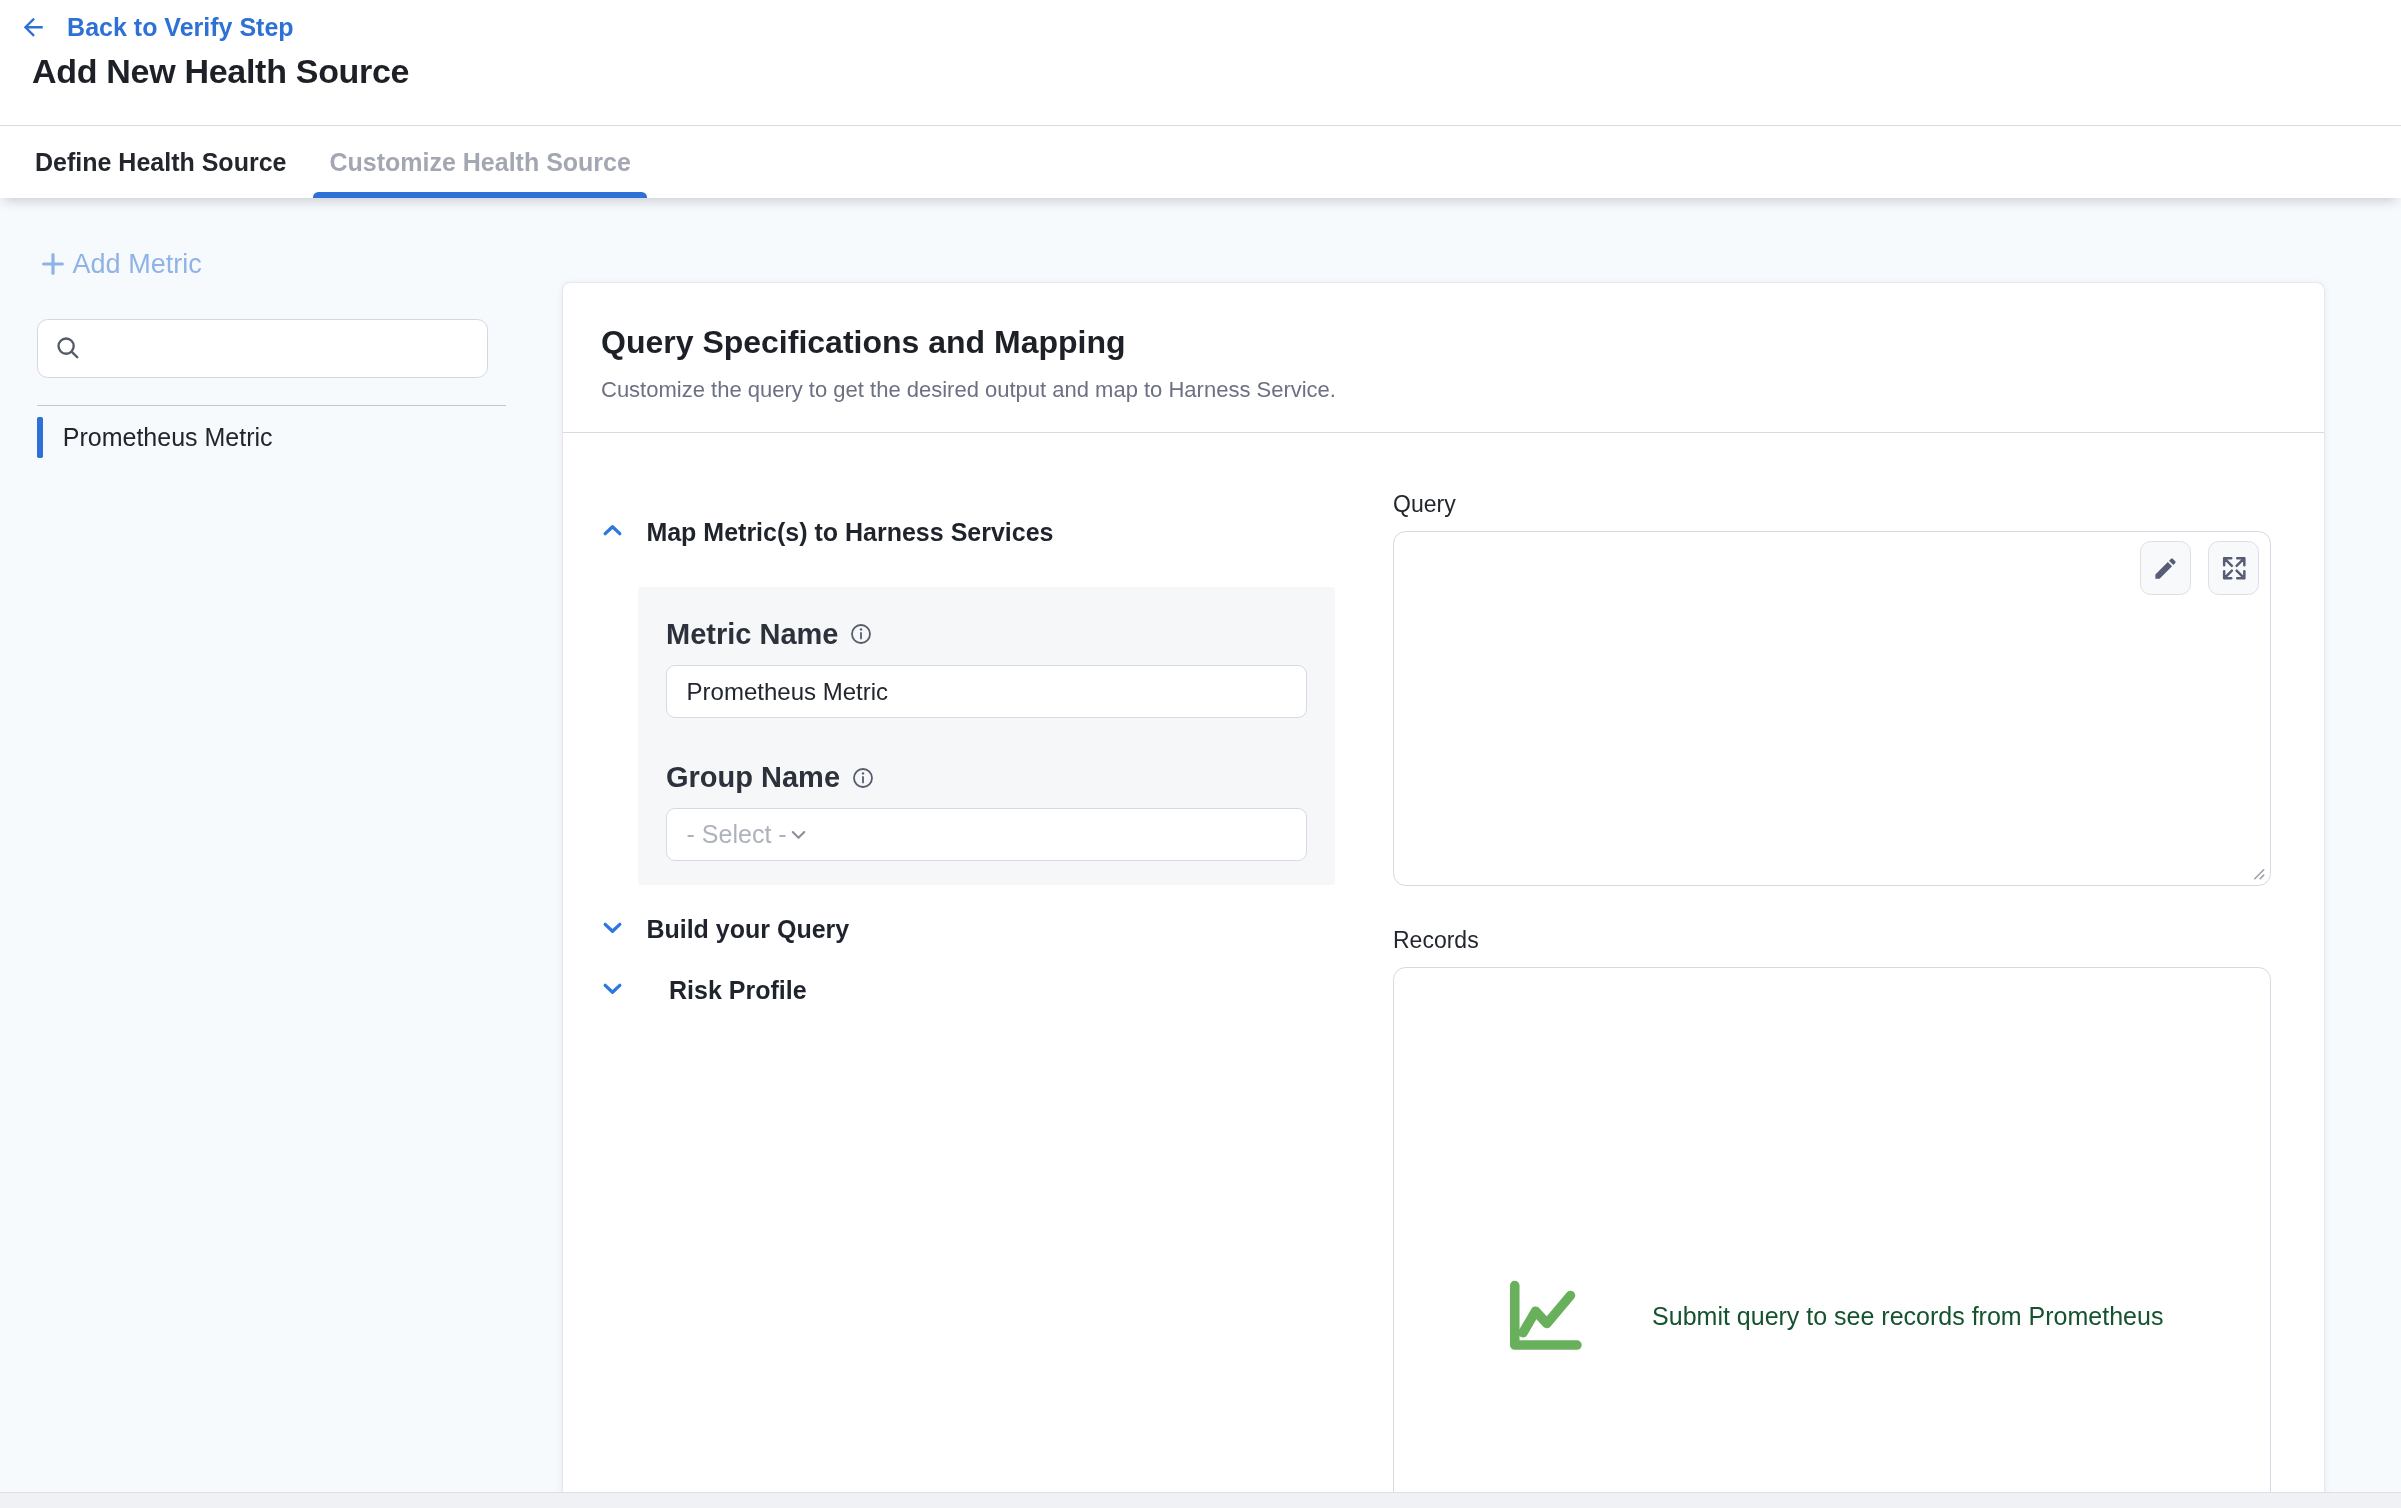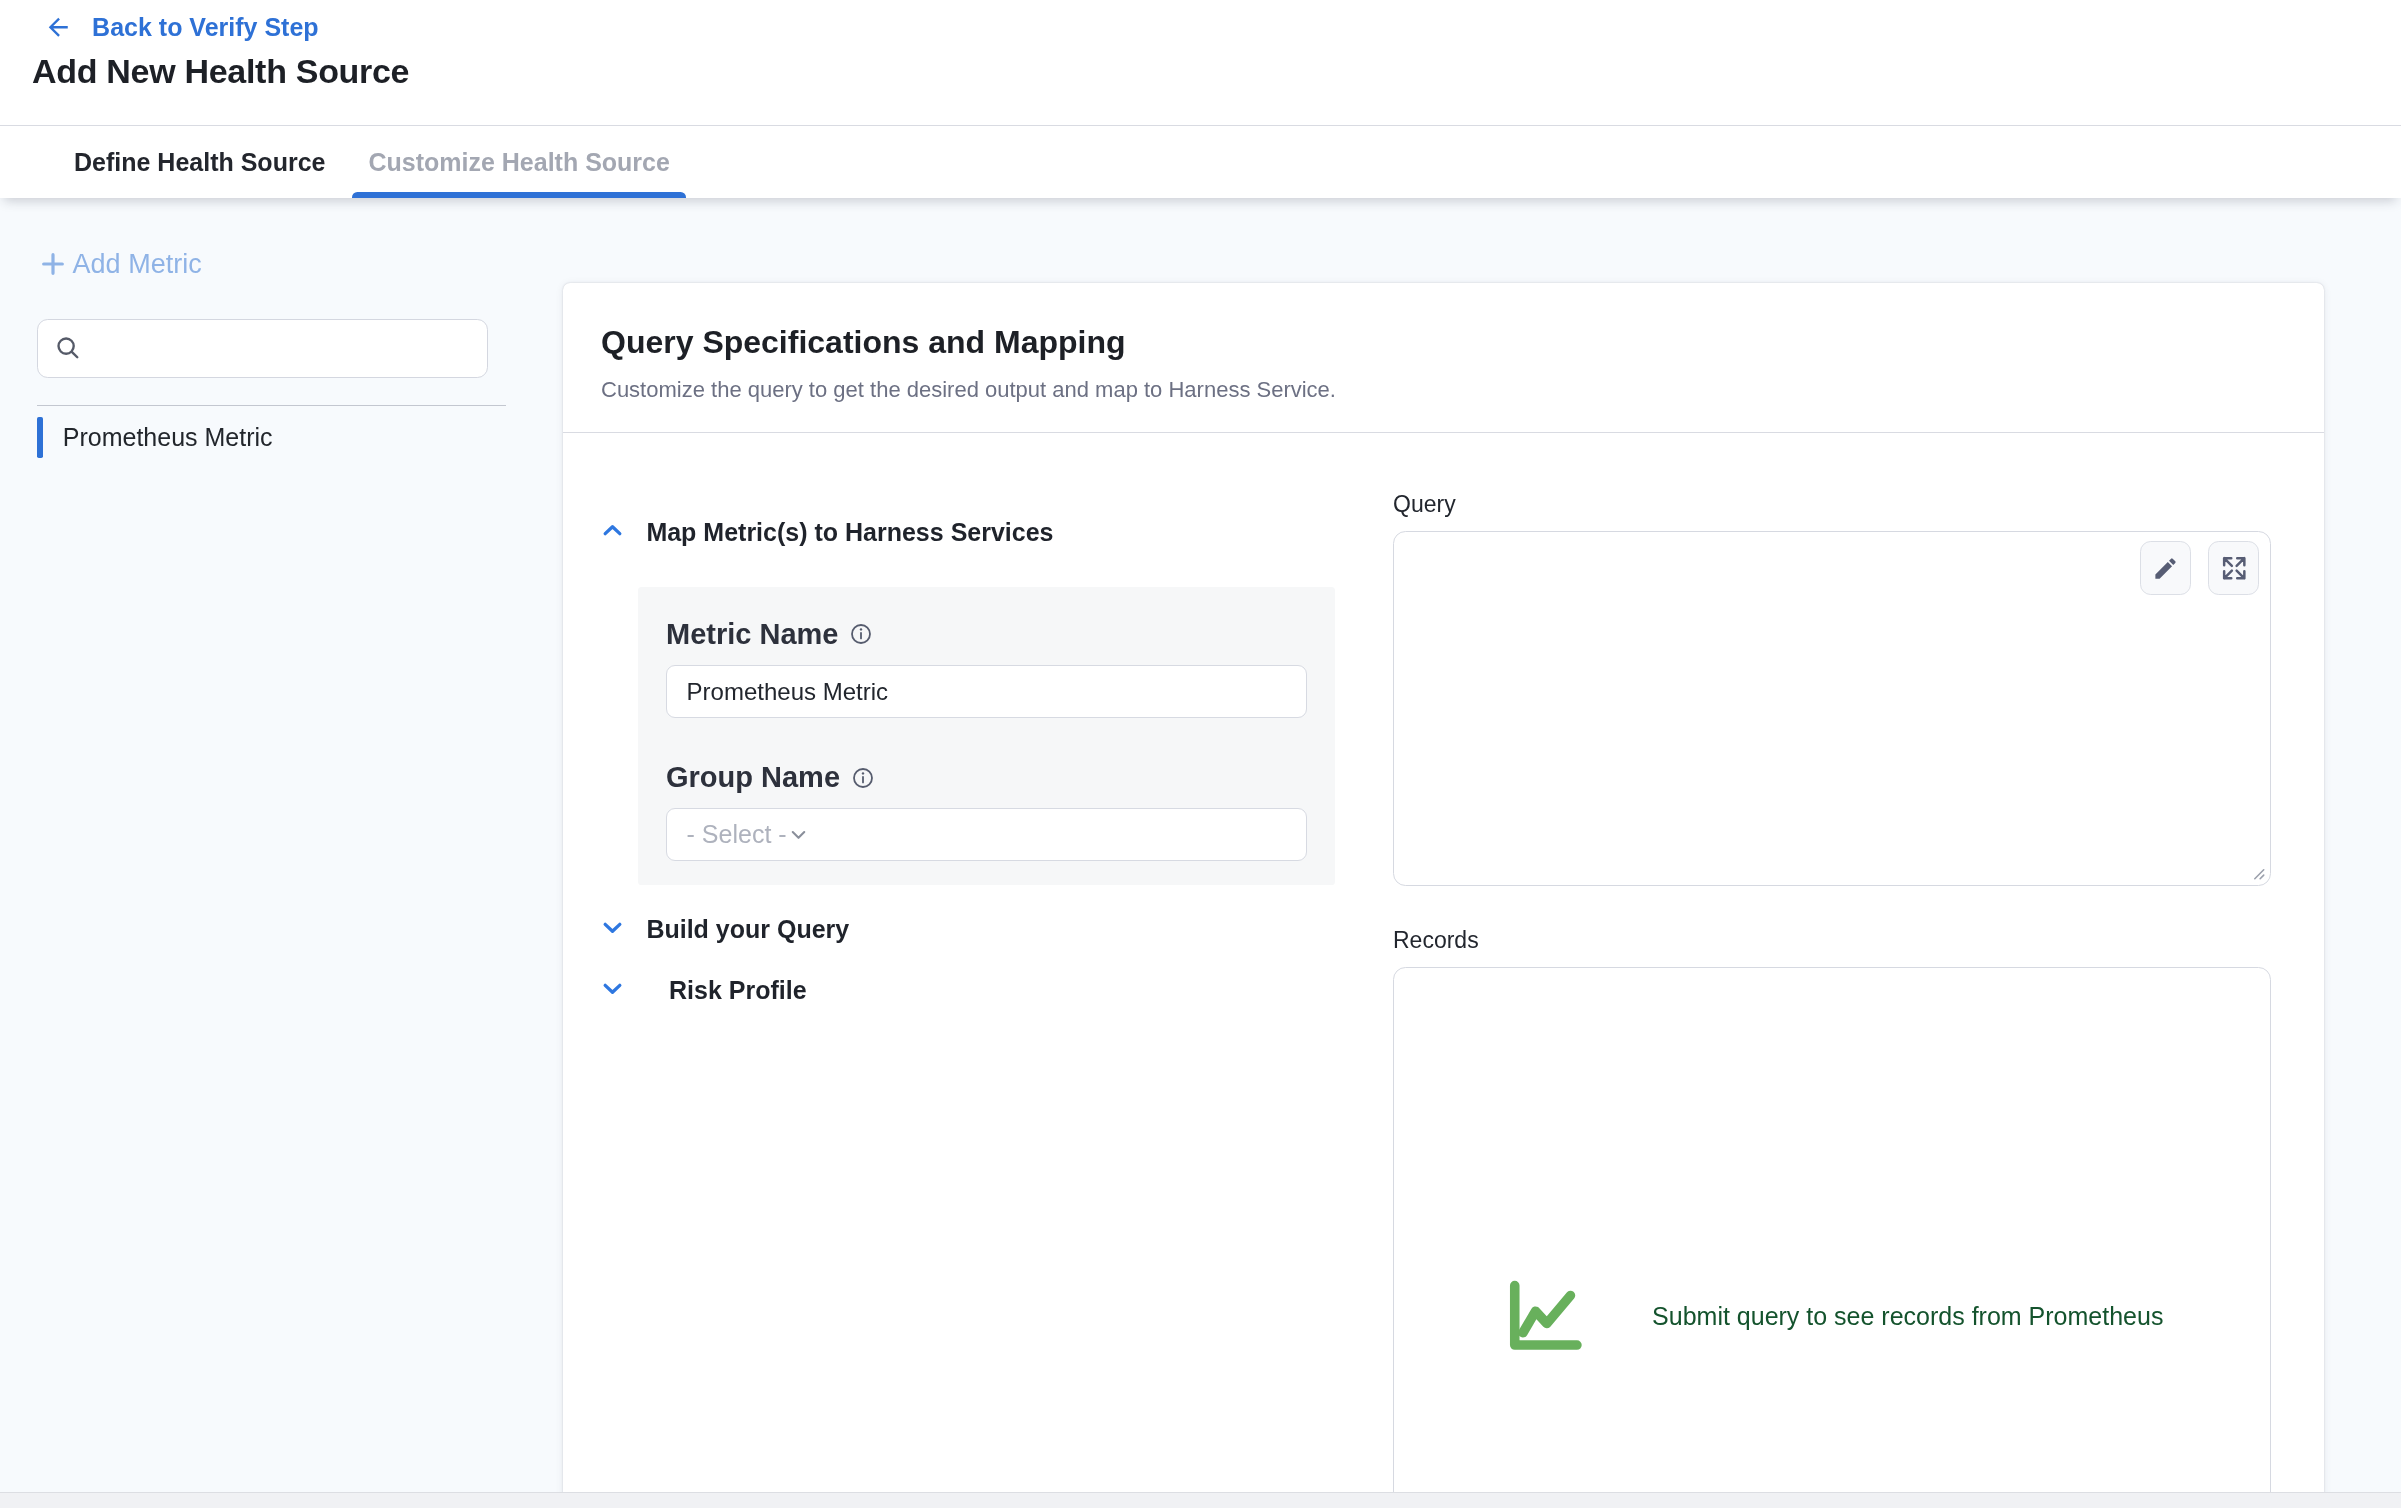--- a/index.html
+++ b/index.html
@@ -8,36 +8,36 @@
     font-family: "Liberation Sans", sans-serif;
     background: #ffffff;
     position: relative;
     color: #1d2026;
   }
   .page { position: absolute; inset: 0; }
 
   
   .header { position: absolute; top: 0; left: 0; right: 0; height: 125px; background: #fff; }
   .back-link {
-    position: absolute; left: 44px; top: 12.5px;
+    position: absolute; left: 19px; top: 12.5px;
     display: flex; align-items: center; gap: 19.6px;
     color: #2e71d6; font-size: 25px; font-weight: 600;
     text-decoration: none; cursor: pointer; background: none; border: none;
   }
   .page-title {
     position: absolute; left: 32px; top: 52px;
     font-size: 34px; font-weight: 700; letter-spacing: -0.3px; color: #1d2026; text-align: center;
   }
 
   
   .tabbar {
     position: absolute; top: 125px; left: 0; right: 0; height: 73px;
     background: #fff; border-top: 1.8px solid #d9dbe2;
     box-shadow: 0 8px 10.7px -3.6px rgba(42, 47, 66, 0.22);
-    display: flex; align-items: flex-end; padding-left: 74px; gap: 43px;
+    display: flex; align-items: flex-end; padding-left: 35px; gap: 43px;
     z-index: 5;
   }
   .tab {
     position: relative; height: 100%;
     display: flex; align-items: center;
     font-size: 25px; font-weight: 600; color: #23262d; cursor: pointer;
   }
   .tab.active { color: #a3a7b2; }
   .tab-underline {
     position: absolute; left: -16px; right: -16px; bottom: 0; height: 6.2px;

